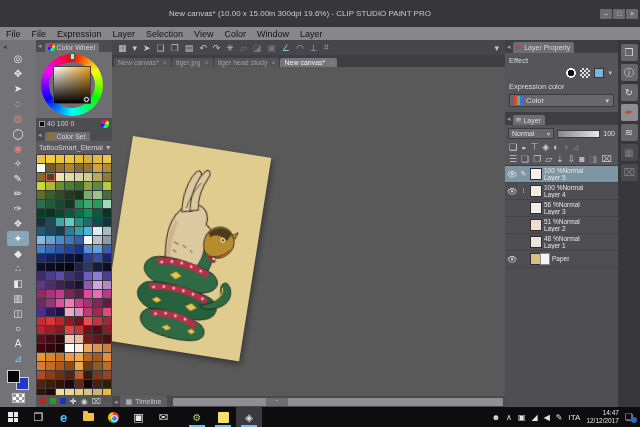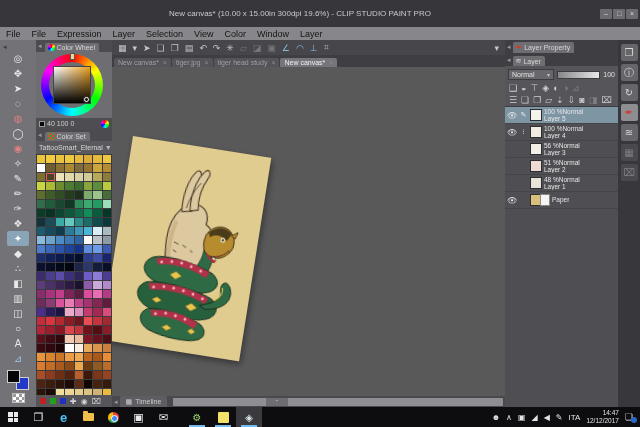--- a/index.html
+++ b/index.html
@@ -575,20 +575,35 @@
   </div>
 
   <div class="rightpanel">
     <div class="rp-tabbar">
       <span class="collapser" style="color:#9a9a9e;font-size:7px;align-self:center;">◂</span>
       <div class="panel-tab">
         <span style="color:#d43a2a;font-size:8px;">✒</span>
         <span>Layer Property</span>
       </div>
     </div>
+    <div class="lp-content">
+      <div>Effect</div>
+      <div class="effect-icons">
+        <span class="eff-border"></span>
+        <span class="eff-tone"></span>
+        <span class="eff-color"></span>
+        <span class="eff-arrow">▾</span>
+      </div>
+      <div>Expression color</div>
+      <div class="expr-select">
+        <span class="rgb-stripes"></span>
+        <span>Color</span>
+        <span class="arrow">▾</span>
+      </div>
+    </div>
 
     <div class="rp-tabbar">
       <span class="collapser" style="color:#9a9a9e;font-size:7px;align-self:center;">◂</span>
       <div class="panel-tab">
         <span>≋</span>
         <span>Layer</span>
       </div>
     </div>
     <div class="layer-controls">
       <div class="blend-select">

